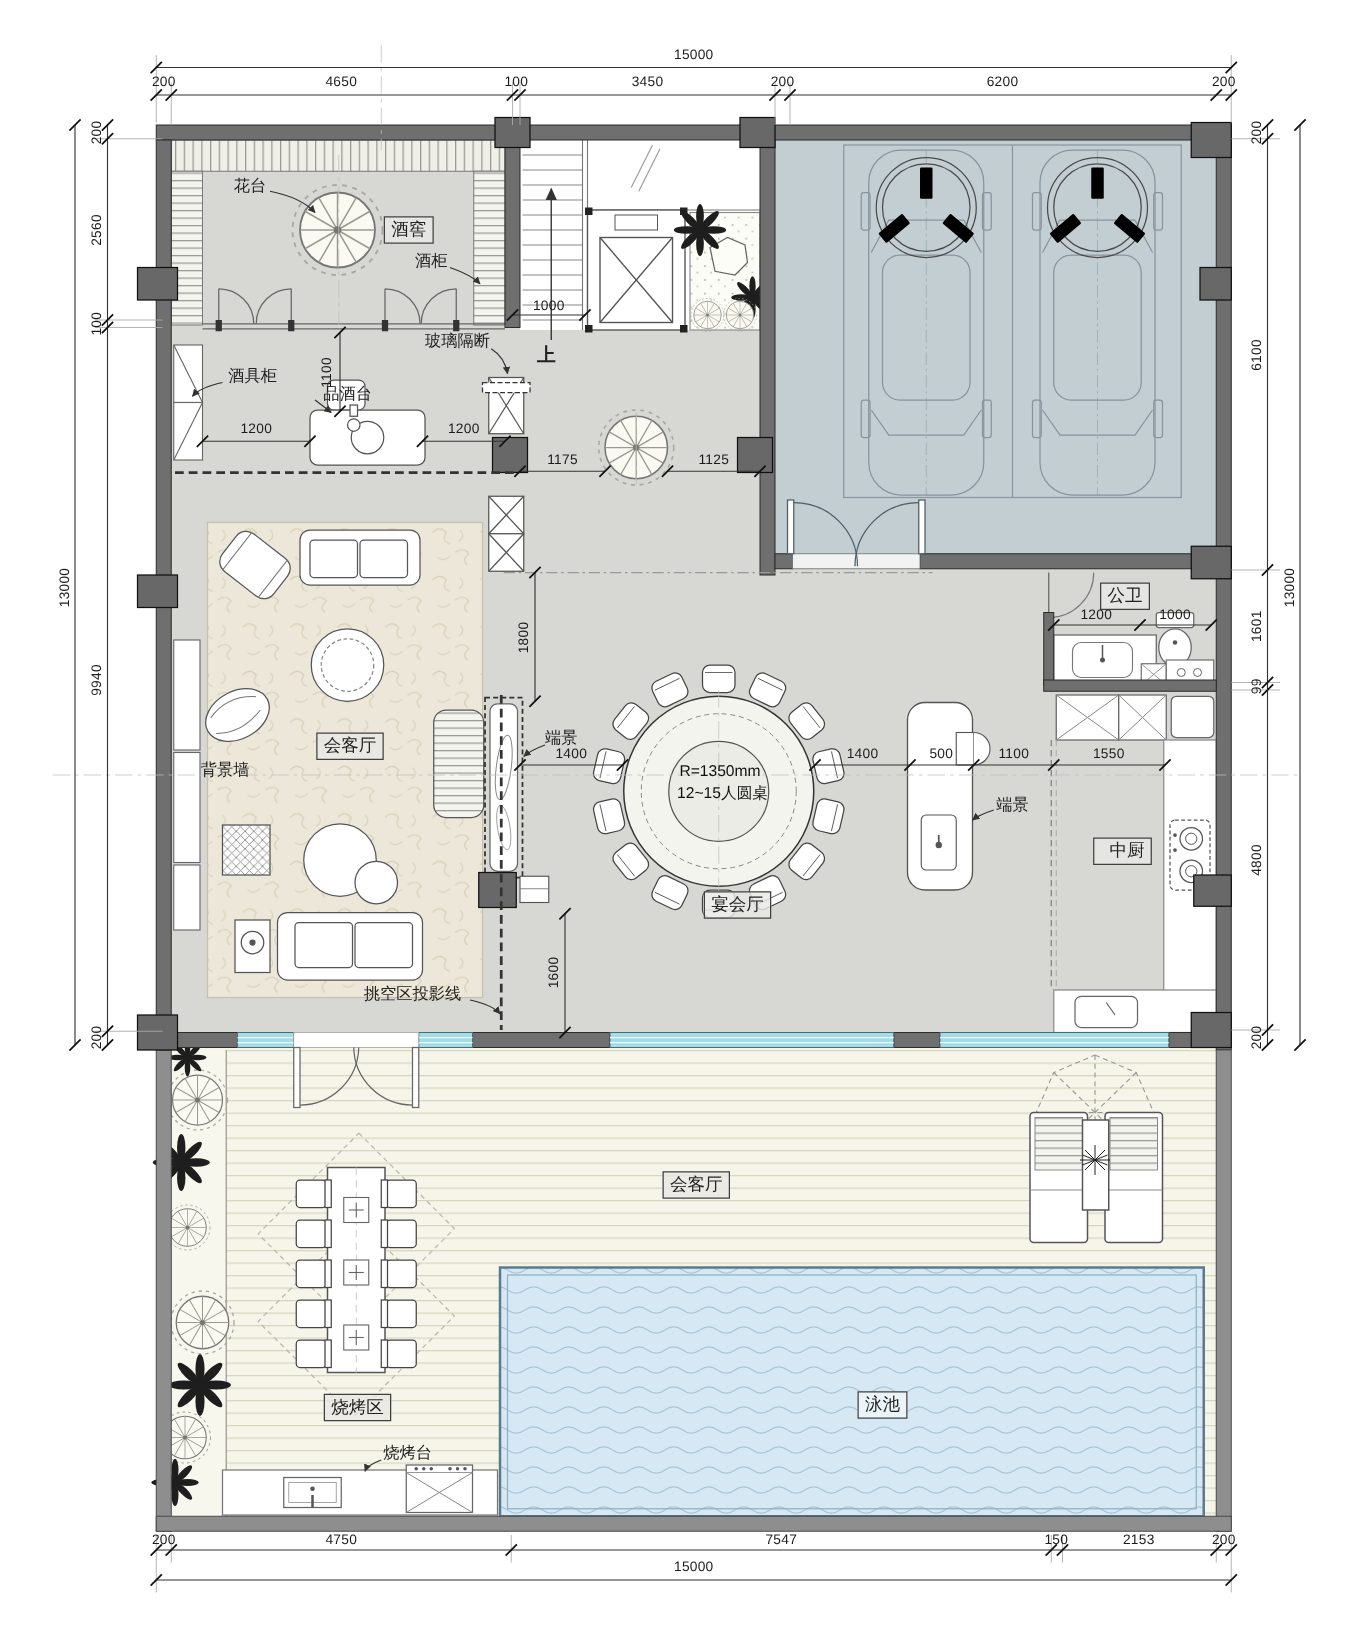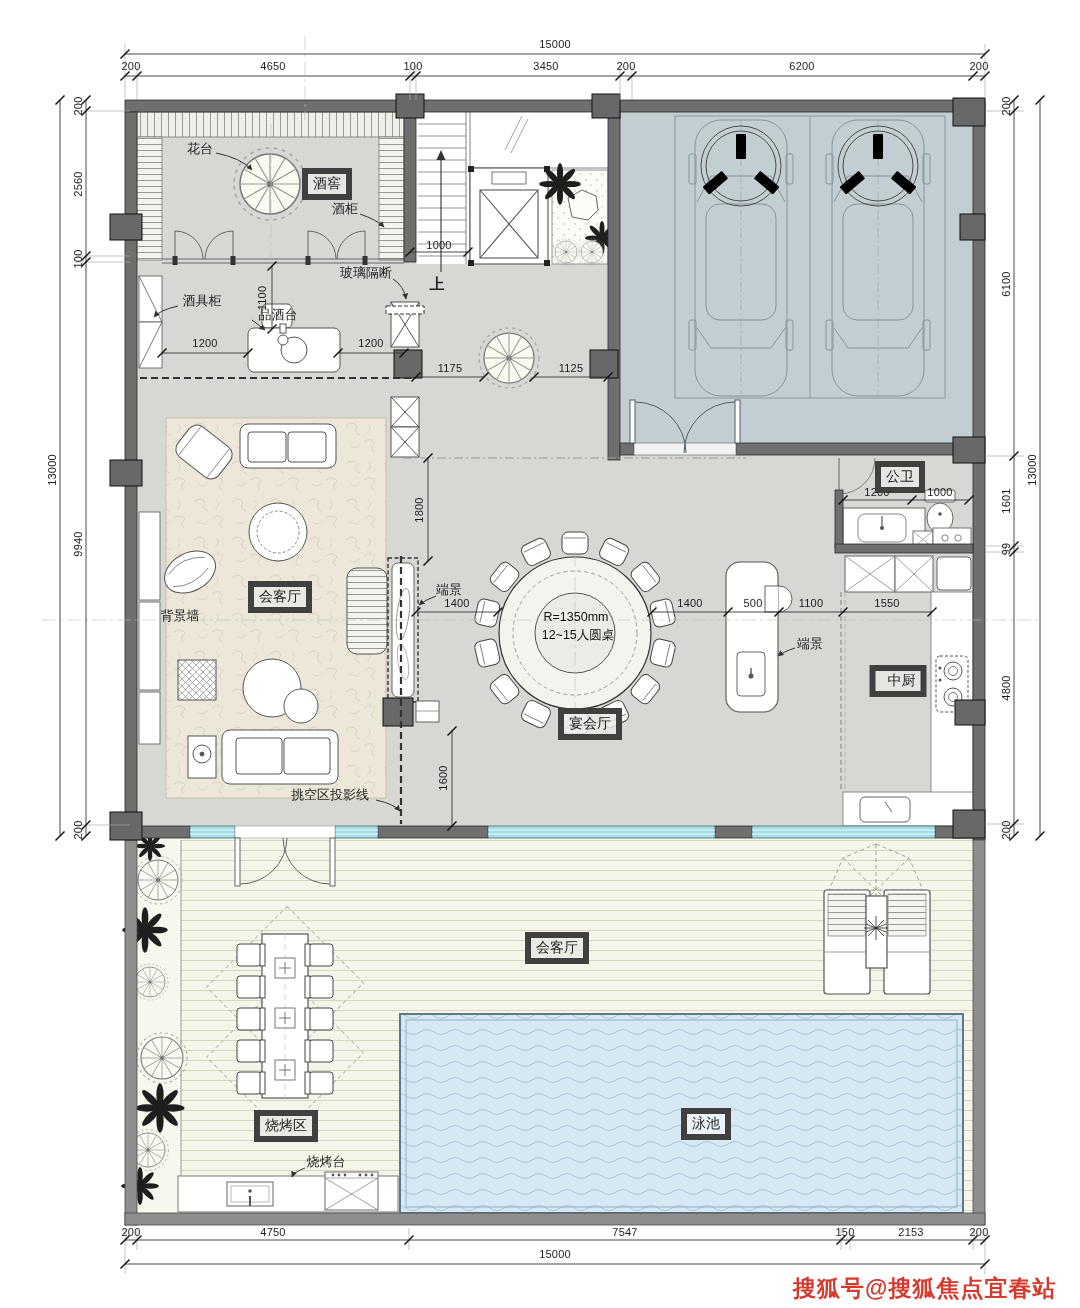--- a/index.html
+++ b/index.html
@@ -2,21 +2,21 @@
 <html><head>
 <meta charset="utf-8">
 <style>
   html,body{margin:0;padding:0;background:#fff;}
   #stage{position:relative;width:1080px;height:1308px;background:#fff;overflow:hidden;
          font-family:"Liberation Sans","DejaVu Sans",sans-serif;text-decoration:underline;}
   #plan-svg{position:absolute;left:0;top:0;}
   .lbl{position:absolute;white-space:nowrap;color:#1c1c1c;}
   .dim{font-size:11px;transform:translate(-50%,-50%);letter-spacing:0.2px;}
   .dimv{font-size:11px;transform:translate(-50%,-50%) rotate(-90deg);letter-spacing:0.2px;}
-  .room{font-size:14px;font-weight:500;border:6px solid #404040;padding:1px 5px;
+  .room{font-size:14px;font-weight:500;border:1px solid #404040;padding:1px 5px;
         background:rgba(232,232,228,0.82);transform:translate(-50%,-50%);color:#222;}
   .room.onpool{background:rgba(238,245,249,0.88);margin-left:36px;}
   .ann{font-size:13px;transform:translate(-50%,-50%);color:#222;}
   .big{font-size:15px;font-weight:600;}
   .note{font-size:12.5px;transform:translate(-50%,-50%);color:#111;}
   .wm{font-size:23px;font-weight:700;color:#d63a2f;letter-spacing:1px;
       text-shadow:1px 1px 0 rgba(255,255,255,0.8);}
 </style>
 </head>
 <body>
@@ -637,21 +637,21 @@
   <path d="M795,648 Q783,652 778,656" marker-end="url(#ar)"></path>
   <path d="M376,800 Q394,804 400,811" marker-end="url(#ar)"></path>
   <path d="M305,1168 Q294,1172 292,1177" marker-end="url(#ar)"></path>
 </g>
 </svg>
 
 <span class="lbl dim" style="left:555px;top:44px;">15000</span>
 <span class="lbl dim" style="left:131px;top:66px;">200</span>
 <span class="lbl dim" style="left:273px;top:66px;">4650</span>
 <span class="lbl dim" style="left:413px;top:66px;">100</span>
-<span class="lbl dim" style="left:518px;top:66px;margin-left:28px;">3450</span>
+<span class="lbl dim" style="left:518px;top:66px;">3450</span>
 <span class="lbl dim" style="left:626px;top:66px;">200</span>
 <span class="lbl dim" style="left:802px;top:66px;">6200</span>
 <span class="lbl dim" style="left:979px;top:66px;">200</span>
 
 <span class="lbl dimv" style="left:52px;top:470px;">13000</span>
 <span class="lbl dimv" style="left:78px;top:106px;">200</span>
 <span class="lbl dimv" style="left:78px;top:184px;">2560</span>
 <span class="lbl dimv" style="left:78px;top:259px;">100</span>
 <span class="lbl dimv" style="left:78px;top:544px;">9940</span>
 <span class="lbl dimv" style="left:78px;top:830px;">200</span>
@@ -704,15 +704,14 @@
 <span class="lbl ann" style="left:366px;top:273px;text-align:center;">玻璃隔断</span>
 <span class="lbl ann big" style="left:437px;top:284px;">上</span>
 <span class="lbl ann" style="left:180px;top:616px;text-align:center;">背景墙</span>
 <span class="lbl ann" style="left:449px;top:590px;">端景</span>
 <span class="lbl ann" style="left:810px;top:644px;">端景</span>
 <span class="lbl ann" style="left:330px;top:795px;">挑空区投影线</span>
 <span class="lbl ann" style="left:326px;top:1162px;">烧烤台</span>
 <span class="lbl note" style="left:576px;top:617px;">R=1350mm</span>
 <span class="lbl note" style="left:578px;top:635px;">12~15人圆桌</span>
 
-<span class="lbl wm" style="left:793px;top:1273px;">搜狐号@搜狐焦点宜春站</span>
 
 </div>
 
 </body></html>

